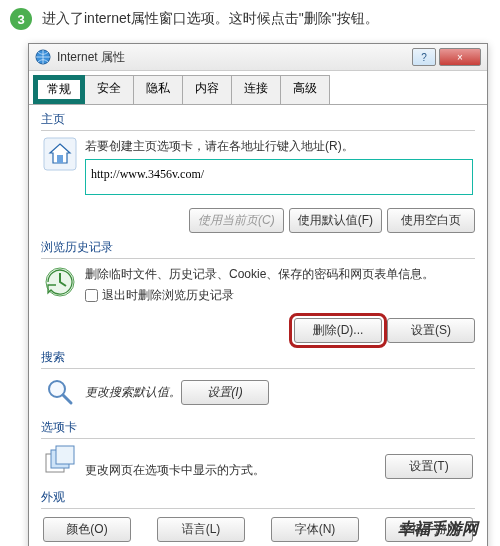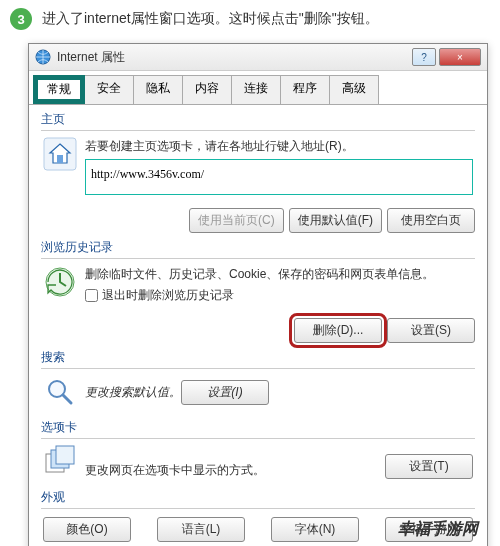--- a/index.html
+++ b/index.html
@@ -30,21 +30,21 @@
     .group-title { font-size: 12px; color: #1a4a8a; margin-bottom: 2px; }
     .group-box { border-top: 1px solid #ccc; padding: 6px 2px 4px 2px; display:flex; gap:8px; }
     .group-icon { width: 34px; height: 34px; flex-shrink:0; }
     .group-content { flex:1; }
     .desc { font-size: 12px; color: #333; line-height: 1.5; margin-bottom: 4px; }
     
     .url-input { width: 100%; border: 1px solid #14b8a6; padding: 7px 5px; font-size: 12px; font-family: Liberation Serif, serif; height:36px; resize:none; }
     
     .btn-row { display:flex; justify-content:flex-end; gap:5px; margin-top:6px; }
     .btn { border: 1px solid #888; background: linear-gradient(to bottom,#fdfdfd,#e5e5e5); padding: 3px 8px; font-size: 12px; border-radius: 3px; cursor:pointer; min-width: 88px; text-align:center; }
-    .btn.disabled { color:#999; }
+    .btn.disabled { color:#999;font-style:italic; }
     .btn-hilite { outline: 3px solid #b02020; outline-offset: 2px; }
     
     .chk-row { display:flex; align-items:center; gap:4px; margin:4px 0; }
     .chk { width:13px; height:13px; }
     
     .watermark { position:absolute; right: 22px; bottom: 6px; font-size: 16px; font-weight: bold; color: #333; font-style: italic; }
     
     .icon-globe svg, .icon-home svg, .icon-clock svg, .icon-magnify svg, .icon-tabs svg { width:100%; height:100%; }
   </style>
 </head>
@@ -70,21 +70,20 @@
       <div class="tb-btn tb-close">×</div>
     </div>
   </div>
 
   <div class="tabs">
     <div class="tab active tab-hilite">常规</div>
     <div class="tab">安全</div>
     <div class="tab">隐私</div>
     <div class="tab">内容</div>
     <div class="tab">连接</div>
-    <div class="tab">程序</div>
     <div class="tab">高级</div>
   </div>
 
   <div class="panel">
 
     <div class="group">
       <div class="group-title">主页</div>
       <div class="group-box">
         <div class="group-icon icon-home">
           <svg viewBox="0 0 34 34">

